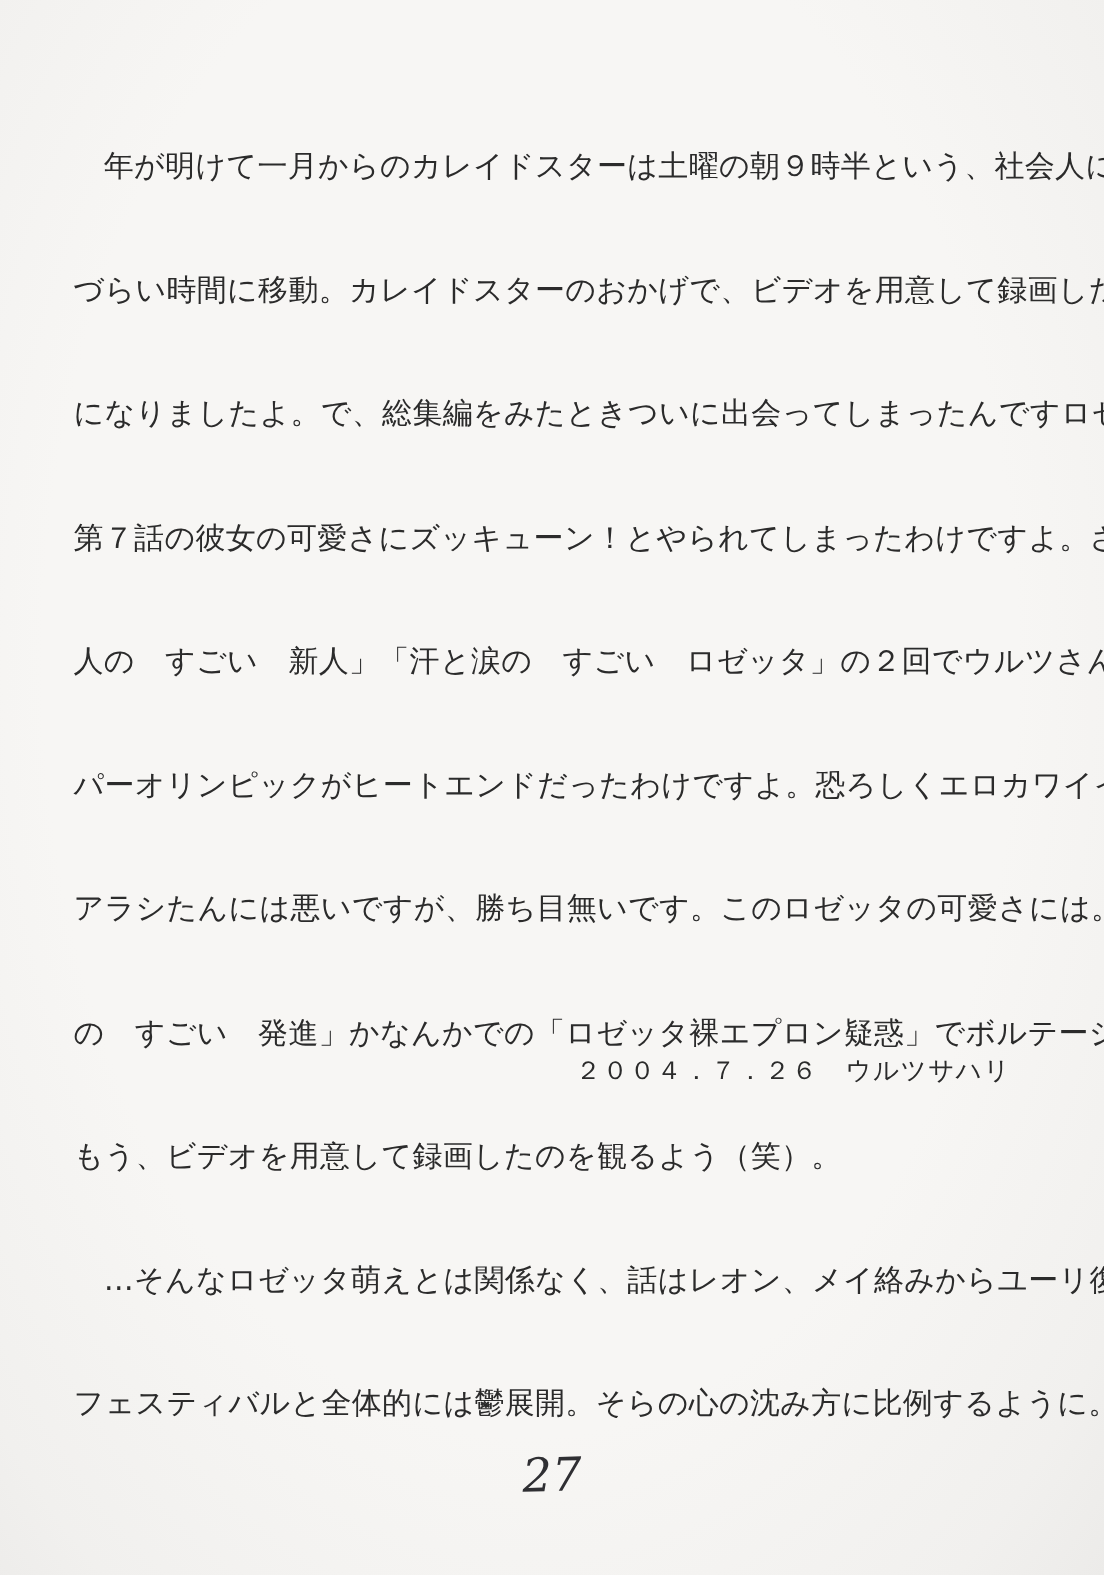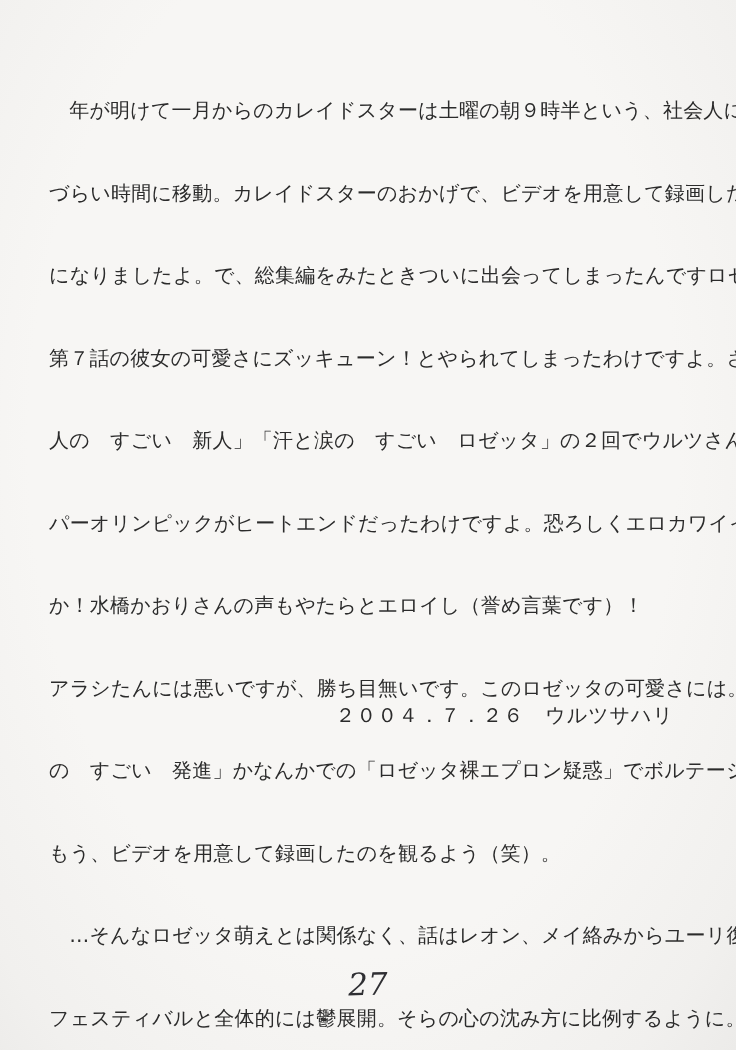--- a/index.html
+++ b/index.html
@@ -33,21 +33,21 @@
     text-align: justify;
   }
   .text-line {
     height: 27.5px;
   }
   .signature {
     position: absolute;
     top: 702px;
     right: 62px;
     color: #2b2b2b;
-    font-size: 20px;
+    font-size: 17px;
     font-weight: 500;
     letter-spacing: 1px;
     white-space: pre;
   }
   .page-number {
     position: absolute;
     top: 966px;
     left: 0;
     width: 736px;
     text-align: center;
@@ -62,21 +62,20 @@
 <body>
 
 <div class="page">
   <div class="body-text">
     <div class="text-line">　年が明けて一月からのカレイドスターは土曜の朝９時半という、社会人にはこれまた観</div>
     <div class="text-line">づらい時間に移動。カレイドスターのおかげで、ビデオを用意して録画したのを観るよう</div>
     <div class="text-line">になりましたよ。で、総集編をみたときついに出会ってしまったんですロゼッタたんに！</div>
     <div class="text-line">第７話の彼女の可愛さにズッキューン！とやられてしまったわけですよ。さらに、「もう一</div>
     <div class="text-line">人の　すごい　新人」「汗と涙の　すごい　ロゼッタ」の２回でウルツさんの下半身のハイ</div>
     <div class="text-line">パーオリンピックがヒートエンドだったわけですよ。恐ろしくエロカワイイではないです</div>
-    <div class="text-line">か！水橋かおりさんの声もやたらとエロイし（誉め言葉です）！</div>
     <div class="text-line">アラシたんには悪いですが、勝ち目無いです。このロゼッタの可愛さには。加えて、「笑顔</div>
     <div class="text-line">の　すごい　発進」かなんかでの「ロゼッタ裸エプロン疑惑」でボルテージ上がりまくり。</div>
     <div class="text-line">もう、ビデオを用意して録画したのを観るよう（笑）。</div>
     <div class="text-line">　…そんなロゼッタ萌えとは関係なく、話はレオン、メイ絡みからユーリ復活、サーカス</div>
     <div class="text-line">フェスティバルと全体的には鬱展開。そらの心の沈み方に比例するように。ついには日本</div>
     
     
     
     
     

